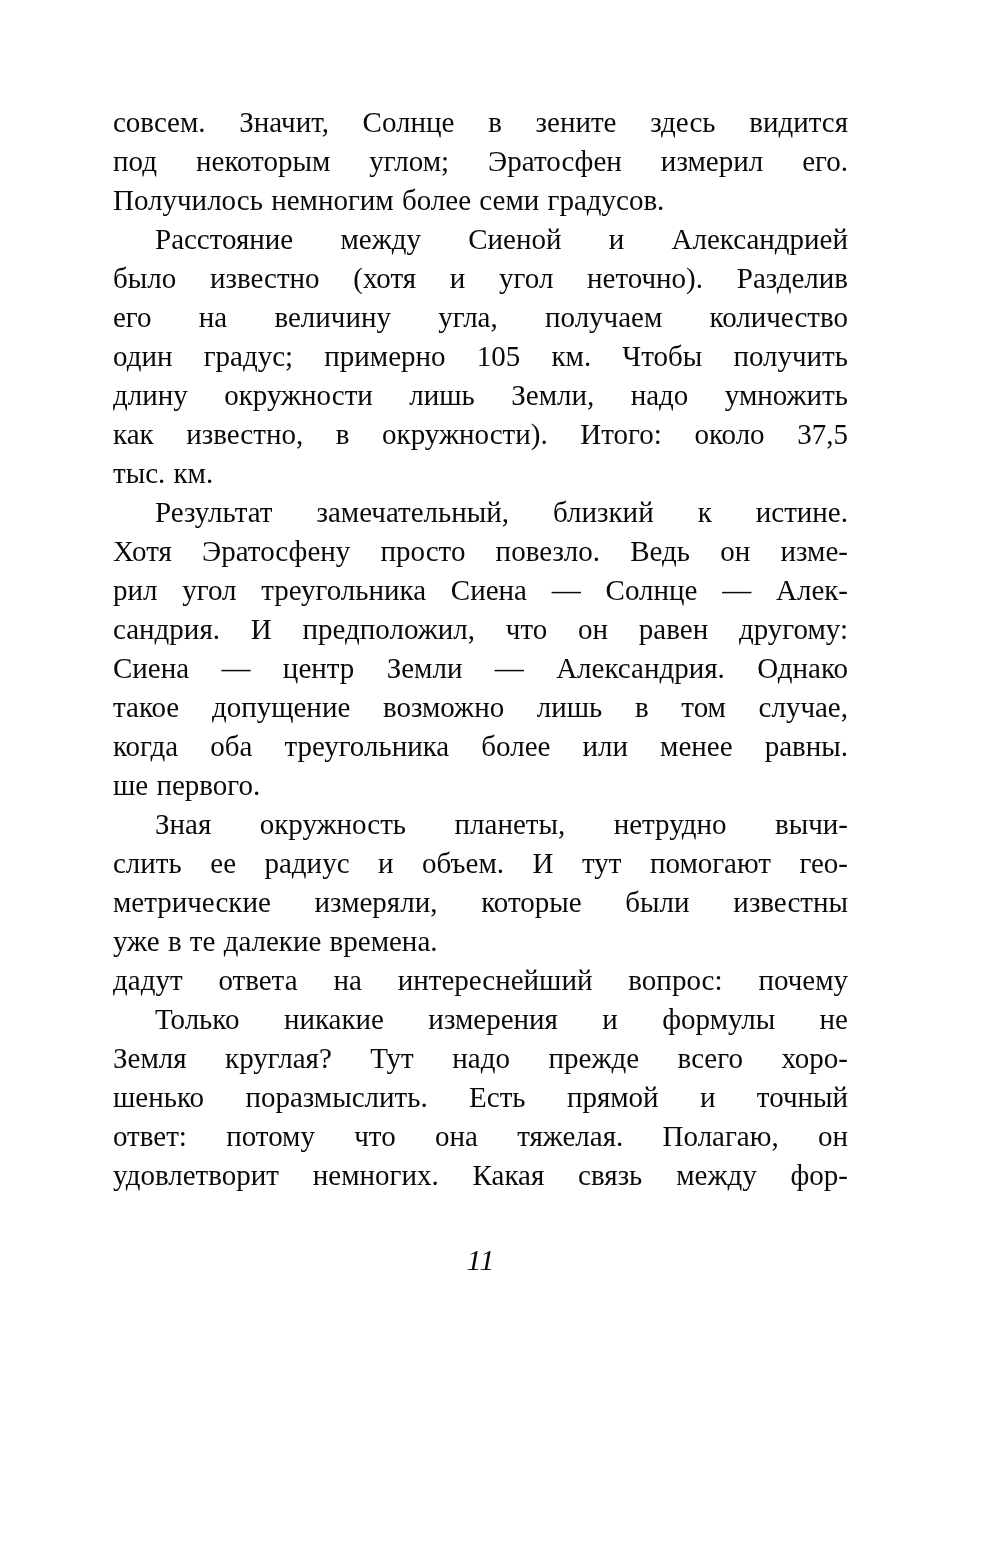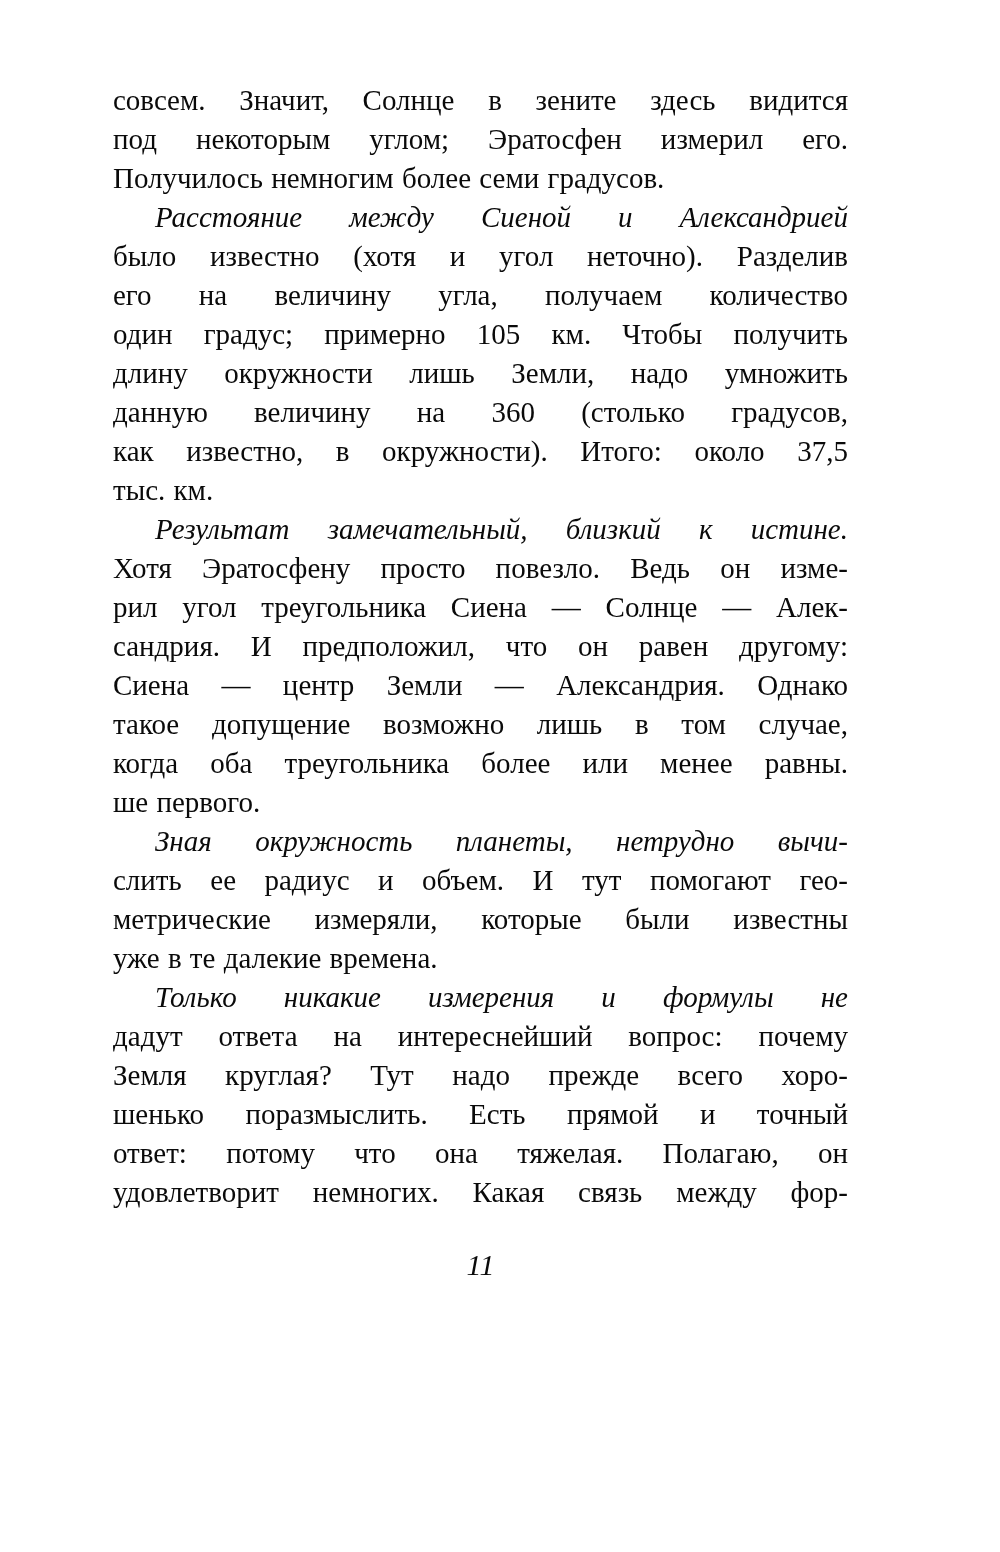--- a/index.html
+++ b/index.html
@@ -7,21 +7,21 @@
     padding: 0;
     background: #ffffff;
   }
   .page {
     position: relative;
     width: 1000px;
     height: 1552px;
     margin: 0 auto;
     background: #ffffff;
     box-sizing: border-box;
-    padding: 81px 152px 0 113px;
+    padding: 103px 152px 0 113px;
     font-family: "Liberation Serif", "DejaVu Serif", serif;
     color: #0a0a0a;
     overflow: hidden;
   }
   .text-block {
     width: 100%;
     font-size: 29px;
     line-height: 39px;
   }
   .paragraph {
@@ -35,24 +35,23 @@
   }
   .line.last {
     text-align-last: left;
     font-family: Liberation Serif, serif;
   }
   .line.last.justify-last {
     text-align-last: justify;
   }
   .line.indent {
     padding-left: 42px;
-    font-style: italic;
   }
   .page-number {
-    margin-top: 36px;
+    margin-top: 48px;
     text-align: center;
     font-style: italic;
     font-size: 30px;
     line-height: 34px;
   }
 </style>
 </head>
 <body>
 
 <div class="page">
@@ -61,43 +60,42 @@
         <div class="line">совсем. Значит, Солнце в зените здесь видится</div>
         <div class="line">под некоторым углом; Эратосфен измерил его.</div>
         <div class="line last">Получилось немногим более семи градусов.</div>
       </div>
       <div class="paragraph">
         <div class="line indent">Расстояние между Сиеной и Александрией</div>
         <div class="line">было известно (хотя и угол неточно). Разделив</div>
         <div class="line">его на величину угла, получаем количество</div>
         <div class="line">один градус; примерно 105 км. Чтобы получить</div>
         <div class="line">длину окружности лишь Земли, надо умножить</div>
-        <div class="line">данную величину на 360 (столько градусов,</div>
         <div class="line">как известно, в окружности). Итого: около 37,5</div>
         <div class="line last">тыс. км.</div>
       </div>
       <div class="paragraph">
         <div class="line indent">Результат замечательный, близкий к истине.</div>
         <div class="line">Хотя Эратосфену просто повезло. Ведь он изме-</div>
         <div class="line">рил угол треугольника Сиена — Солнце — Алек-</div>
         <div class="line">сандрия. И предположил, что он равен другому:</div>
         <div class="line">Сиена — центр Земли — Александрия. Однако</div>
         <div class="line">такое допущение возможно лишь в том случае,</div>
         <div class="line">когда оба треугольника более или менее равны.</div>
         <div class="line last">ше первого.</div>
       </div>
       <div class="paragraph">
         <div class="line indent">Зная окружность планеты, нетрудно вычи-</div>
         <div class="line">слить ее радиус и объем. И тут помогают гео-</div>
         <div class="line">метрические измеряли, которые были известны</div>
         <div class="line last">уже в те далекие времена.</div>
       </div>
       <div class="paragraph">
+        <div class="line">дадут ответа на интереснейший вопрос: почему</div>
         <div class="line indent">Только никакие измерения и формулы не</div>
-        <div class="line">дадут ответа на интереснейший вопрос: почему</div>
         <div class="line">Земля круглая? Тут надо прежде всего хоро-</div>
         <div class="line">шенько поразмыслить. Есть прямой и точный</div>
         <div class="line">ответ: потому что она тяжелая. Полагаю, он</div>
         <div class="line last justify-last">удовлетворит немногих. Какая связь между фор-</div>
       </div>
     </div>
   <div class="page-number">11</div>
 </div>
 
 </body></html>

